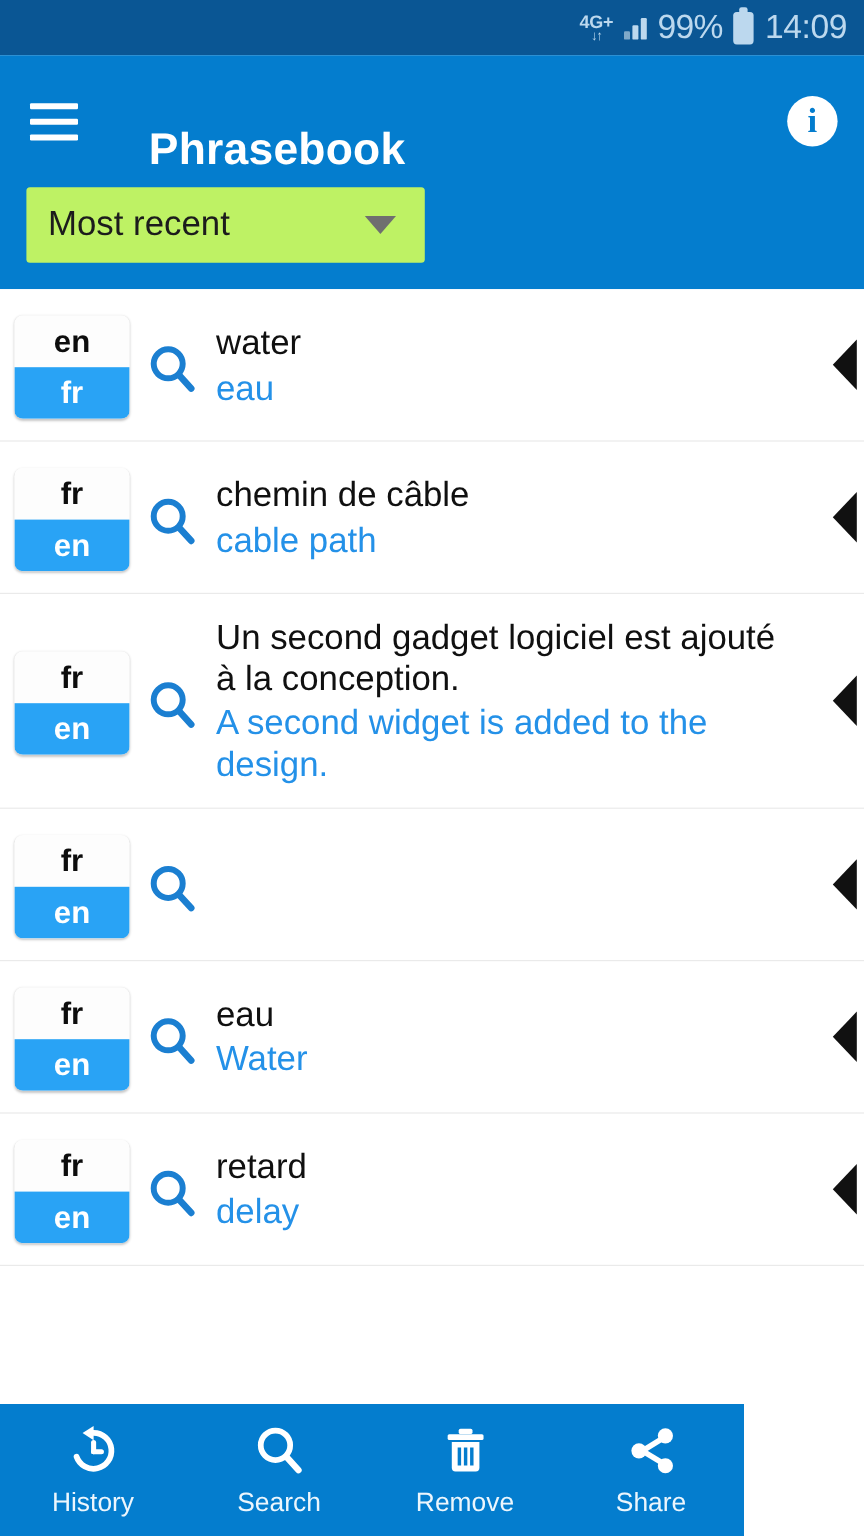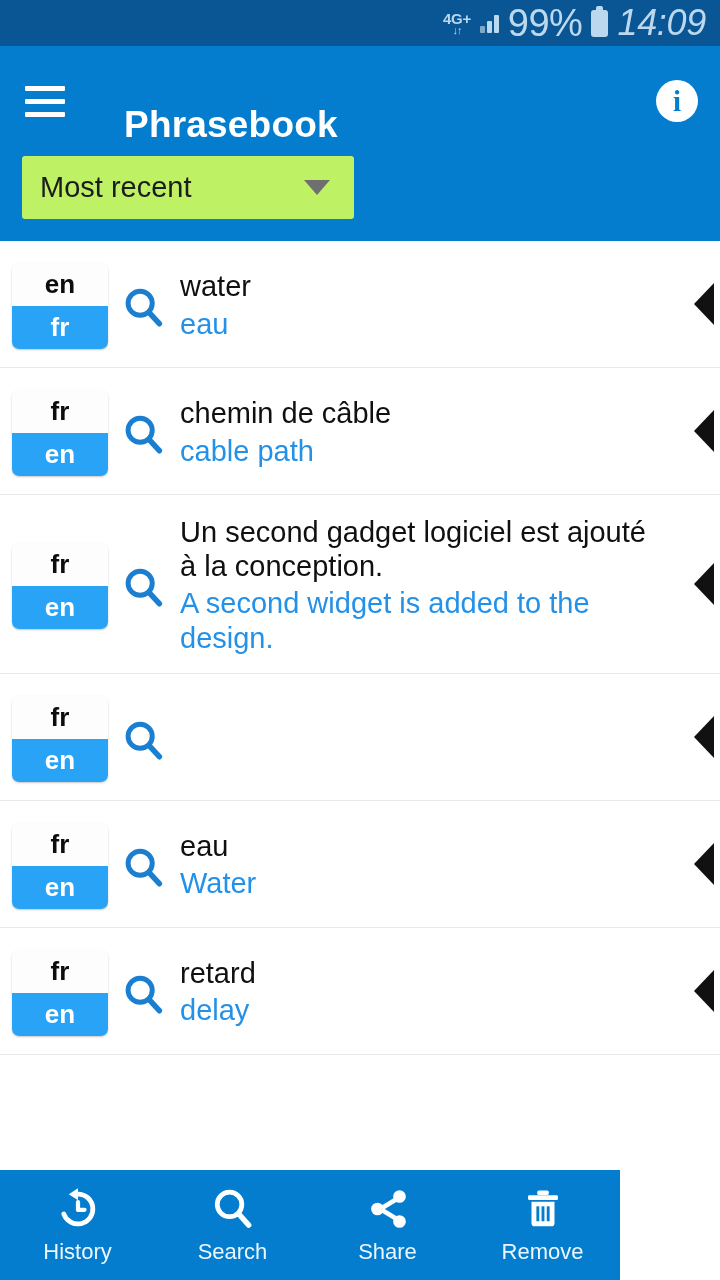--- a/index.html
+++ b/index.html
@@ -18,25 +18,25 @@
     color:#bcd8ee;
   }
   .net-block{ display:flex; flex-direction:column; align-items:center; line-height:1; }
   .net-label{ font-size:15px; font-weight:bold; letter-spacing:-0.3px; }
   .net-arrows{ font-size:11px; letter-spacing:-1px; margin-top:-1px; }
   .signal{ display:flex; align-items:flex-end; gap:2px; height:22px; margin-bottom:2px;}
   .signal i{ display:block; width:5px; background:#bcd8ee; border-radius:1px; }
   .signal i.b1{ height:7px;  background:#7fa9c9;}
   .signal i.b2{ height:12px; }
   .signal i.b3{ height:18px; }
-  .battery-pct{ font-size:38px; font-weight:400; letter-spacing:-0.5px; }
+  .battery-pct{ font-size:28px; font-weight:400; letter-spacing:-0.5px; }
   .battery{ width:17px; height:27px; border-radius:3px; background:#bcd8ee; position:relative; }
   .battery::before{ content:""; position:absolute; top:-4px; left:5px; width:7px; height:4px;
                     background:#bcd8ee; border-radius:2px 2px 0 0;}
-  .clock{ font-size:36px; letter-spacing:-0.3px;font-style:italic; }
+  .clock{ font-size:28px; letter-spacing:-0.3px; }
 
   
   .app-bar{ background:#047dce; width:100%; padding:0 0 22px 0; }
   .app-bar-top{ height:110px; display:flex; align-items:center; padding:0 22px; }
   .hamburger{ width:46px; height:46px; display:flex; flex-direction:column;
               justify-content:center; gap:8px; cursor:pointer; padding:0 3px;}
   .hamburger span{ display:block; height:5px; background:#fff; border-radius:1px;}
   .app-title{ color:#fff; font-size:37px; font-weight:bold; margin-left:56px; letter-spacing:0.2px;margin-top:48px;}
   .app-bar-spacer{ flex:1; }
   .info-icon{ width:42px; height:42px; border-radius:50%; background:#ffffff;
@@ -266,37 +266,37 @@
         <circle cx="10.2" cy="9.6" r="6.4" fill="none" stroke="#fff" stroke-width="2.5"></circle>
         <line x1="14.9" y1="14.5" x2="20.2" y2="20.4" stroke="#fff" stroke-width="2.8" stroke-linecap="round"></line>
       </svg>
     </div>
     <div class="nav-label">Search</div>
   </div>
 
   <div class="nav-item">
     <div class="nav-icon">
       <svg width="46" height="46" viewBox="0 0 24 24">
-        <line x1="8" y1="12" x2="17" y2="6.5" stroke="#fff" stroke-width="2.4"></line>
-        <line x1="8" y1="12" x2="17" y2="17.5" stroke="#fff" stroke-width="2.4"></line>
-        <circle cx="18" cy="5.5" r="3.3" fill="#fff"></circle>
-        <circle cx="18" cy="18.5" r="3.3" fill="#fff"></circle>
-        <circle cx="6.5" cy="12" r="3.3" fill="#fff"></circle>
-      </svg>
-    </div>
-    <div class="nav-label">Share</div>
-  </div>
-
-  <div class="nav-item">
-    <div class="nav-icon">
-      <svg width="46" height="46" viewBox="0 0 24 24">
         <rect x="9" y="2.4" width="6" height="2.3" rx="0.8" fill="#fff"></rect>
         <rect x="4.2" y="4.8" width="15.6" height="2.5" rx="0.7" fill="#fff"></rect>
         <path d="M6 8.2 h12 v11.2 a1.6 1.6 0 0 1 -1.6 1.6 h-8.8 a1.6 1.6 0 0 1 -1.6 -1.6 z" fill="#fff"></path>
         <line x1="9.3" y1="10.6" x2="9.3" y2="18.4" stroke="#047dce" stroke-width="1.5"></line>
         <line x1="12" y1="10.6" x2="12" y2="18.4" stroke="#047dce" stroke-width="1.5"></line>
         <line x1="14.7" y1="10.6" x2="14.7" y2="18.4" stroke="#047dce" stroke-width="1.5"></line>
       </svg>
     </div>
     <div class="nav-label">Remove</div>
   </div>
 
+  <div class="nav-item">
+    <div class="nav-icon">
+      <svg width="46" height="46" viewBox="0 0 24 24">
+        <line x1="8" y1="12" x2="17" y2="6.5" stroke="#fff" stroke-width="2.4"></line>
+        <line x1="8" y1="12" x2="17" y2="17.5" stroke="#fff" stroke-width="2.4"></line>
+        <circle cx="18" cy="5.5" r="3.3" fill="#fff"></circle>
+        <circle cx="18" cy="18.5" r="3.3" fill="#fff"></circle>
+        <circle cx="6.5" cy="12" r="3.3" fill="#fff"></circle>
+      </svg>
+    </div>
+    <div class="nav-label">Share</div>
+  </div>
+
 </div>
 
 </body></html>

